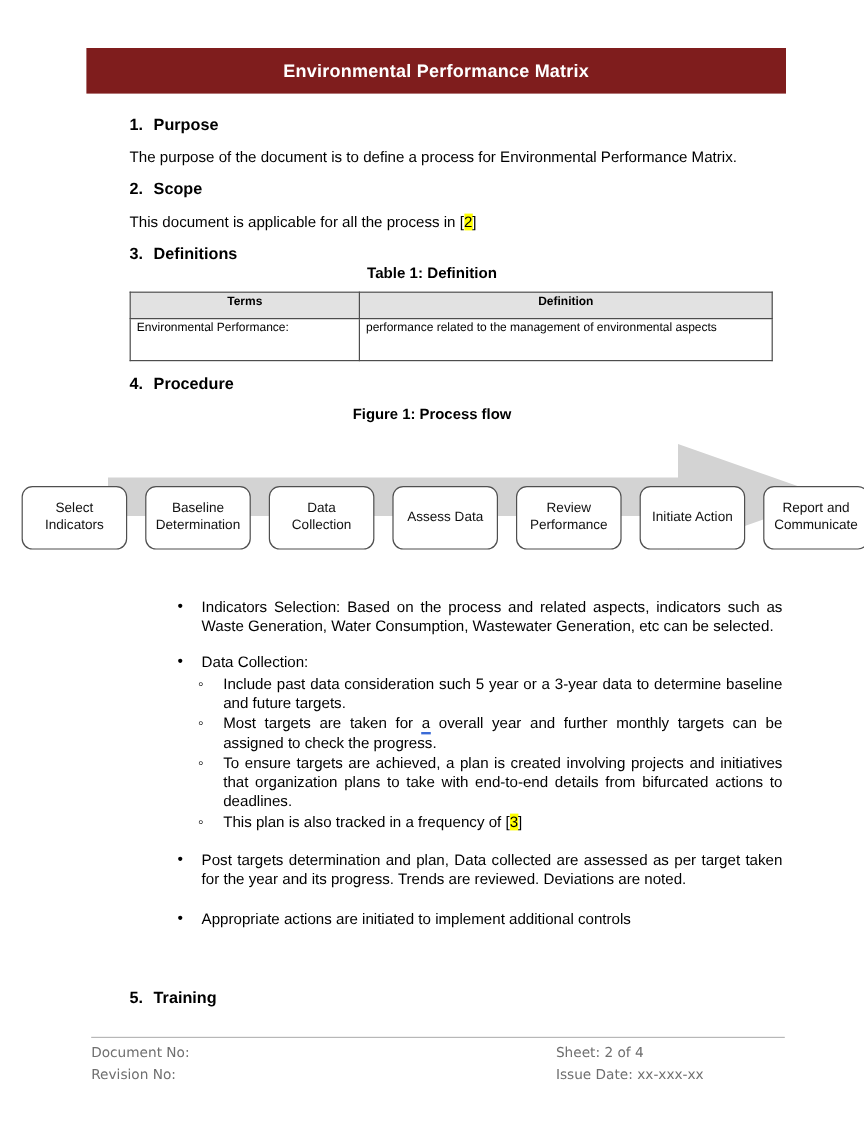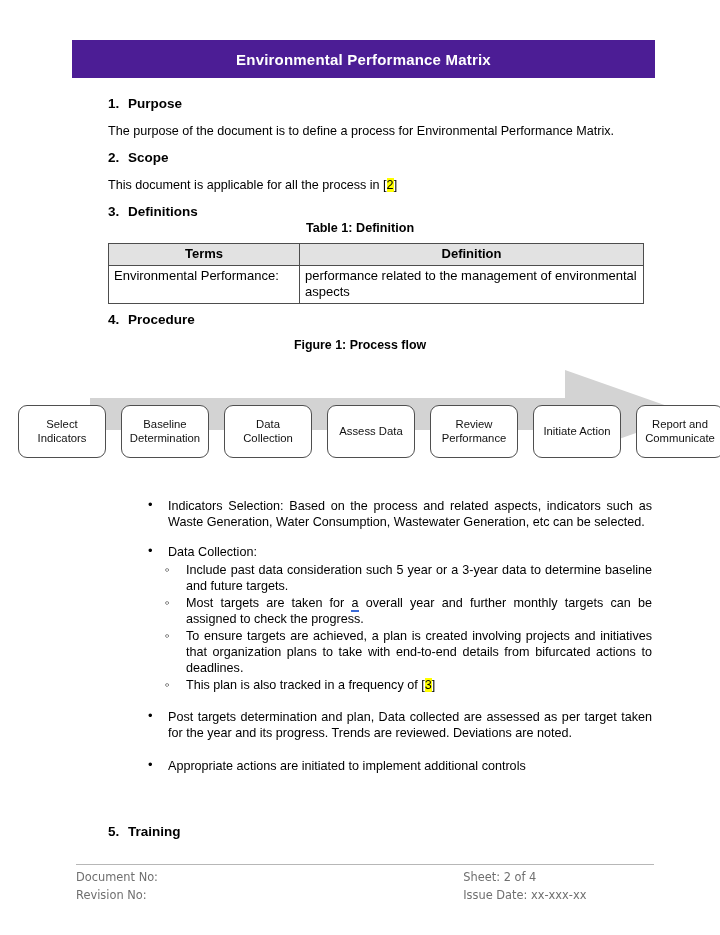--- a/index.html
+++ b/index.html
@@ -23,21 +23,21 @@
     height: 935px;
   }
 
   
   .title-banner {
     position: absolute;
     left: 72px;
     top: 40px;
     width: 583px;
     height: 38px;
-    background: #4c1d95;
+    background: #7f1d1d;
     display: flex;
     align-items: center;
     justify-content: center;
   }
   .title-banner .title-text {
     color: #ffffff;
     font-size: 15px;
     font-weight: bold;
     letter-spacing: 0.2px;
   }
@@ -77,21 +77,21 @@
     text-align: center;
     width: 100%;
     left: 0;
   }
   table.def-table {
     position: absolute;
     left: 108px;
     top: 243px;
     width: 536px;
     border-collapse: collapse;
-    font-size: 13px;
+    font-size: 10px;
   }
   table.def-table th,
   table.def-table td {
     border: 1px solid #4d4d4d;
     padding: 2px 5px;
     vertical-align: top;
     line-height: 1.25;
   }
   table.def-table th {
     background: #e2e2e2;

